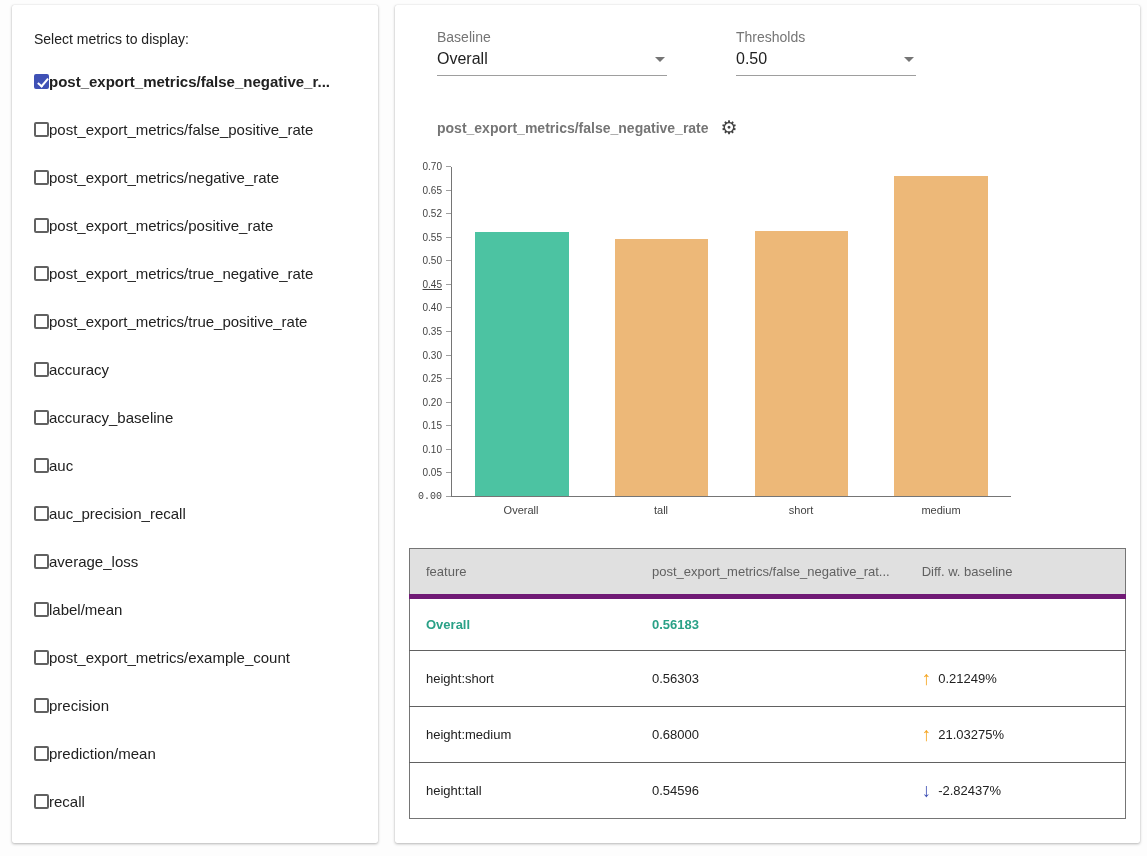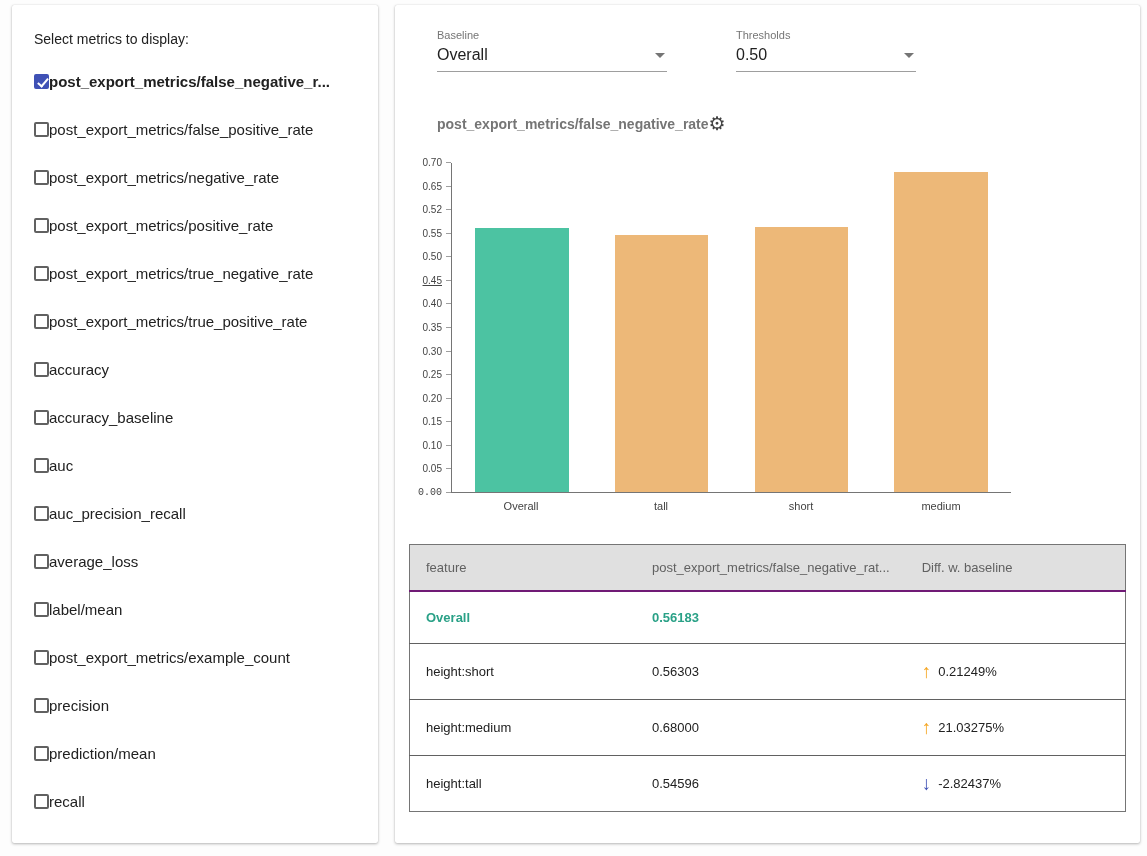--- a/index.html
+++ b/index.html
@@ -27,31 +27,31 @@
     content:""; position:absolute; left:4px; top:0px; width:4px; height:9px;
     border:solid #fff; border-width:0 2px 2px 0; transform:rotate(40deg);
   }
   .metric-label { font-size:15px; color:#212121; white-space:nowrap; }
   .metric-label.bold { font-weight:bold; }
   
   .right-card { width:745px; height:838px; padding:24px 14px 0 14px; }
   .controls { display:flex; gap:50px; padding-left:28px; }
   .dropdown { width:230px; cursor:pointer; }
   .dropdown.small { width:180px;margin-left:19px; }
-  .dd-label { font-size:11px; color:#757575; margin-bottom:5px; }
+  .dd-label { font-size:14px; color:#757575; margin-bottom:5px; }
   .dd-row {
     display:flex; align-items:center; justify-content:space-between;
     border-bottom:1px solid #9e9e9e; padding:0 2px 7px 0;
   }
   .dd-value { font-size:16px; color:#212121; }
   .dd-caret {
     width:0; height:0; border-left:5px solid transparent;
     border-right:5px solid transparent; border-top:5px solid #757575;
   }
-  .chart-header { display:flex; align-items:center; margin:42px 0 0 28px; }
+  .chart-header { display:flex; align-items:center; gap:12px; margin:42px 0 0 28px; }
   .chart-title { font-size:14px; font-weight:bold; color:#757575; }
   .gear { font-size:19px; color:#424242; line-height:1; cursor:pointer; }
   
   .chart-wrap { margin:30px 0 0 4px; }
   .plot-row { display:flex; }
   .y-axis { width:38px; height:330px; position:relative; flex:none; }
   .ytick {
     position:absolute; right:9px; transform:translateY(50%);
     font-size:10px; color:#444; line-height:1;
   }
@@ -65,21 +65,21 @@
   .bar { width:67%; }
   .x-labels { display:flex; width:560px; margin-left:38px; padding-top:7px; }
   .x-label { flex:1; text-align:center; font-size:11px; color:#424242; }
   
   .metric-table {
     width:100%; margin-top:32px; border-collapse:collapse;
     border:1px solid #757575; background:#fff;
   }
   .metric-table th {
     background:var(--th-bg,#e0e0e0); color:#616161; font-size:13px; font-weight:normal;
-    text-align:left; padding:15px 16px; border-bottom:2px solid #701a75;
+    text-align:left; padding:15px 16px; border-bottom:5px solid #701a75;
   }
   .metric-table th:nth-child(1){ width:34%; }
   .metric-table th:nth-child(2){ width:33%; }
   .metric-table th:nth-child(3){ width:33%; }
   .metric-table td {
     font-size:13px; color:#212121; padding:18px 16px; border-top:1px solid #616161;
   }
   .metric-table tbody tr:first-child td { border-top:none; }
   tr.baseline-row td { color:var(--teal-text,#2aa187); font-weight:bold; }
   .diff-cell { }

